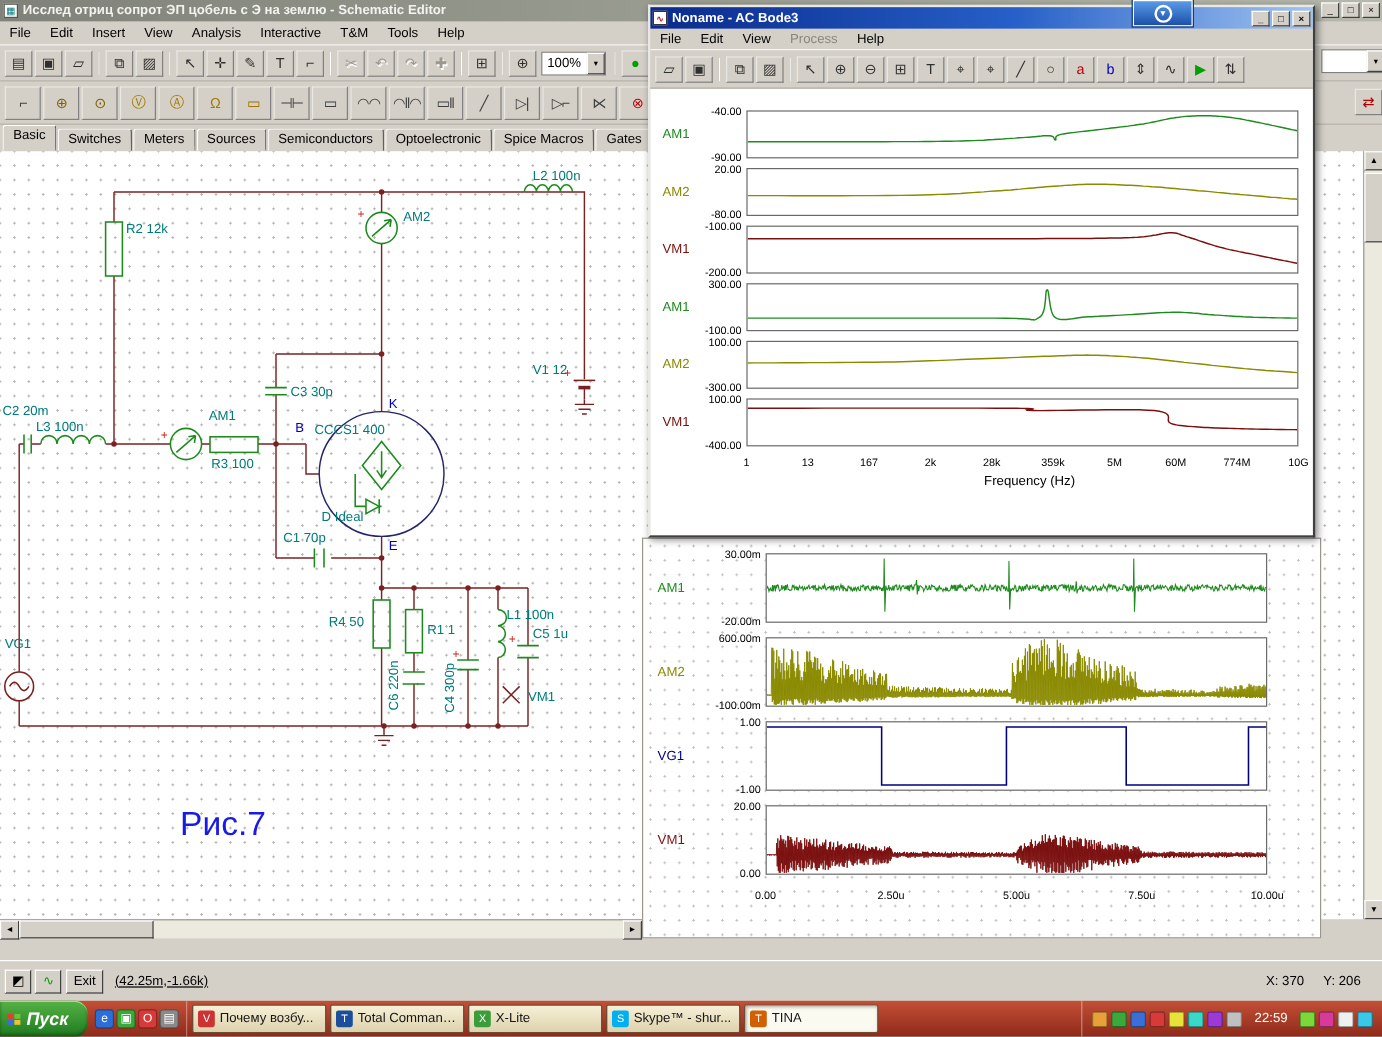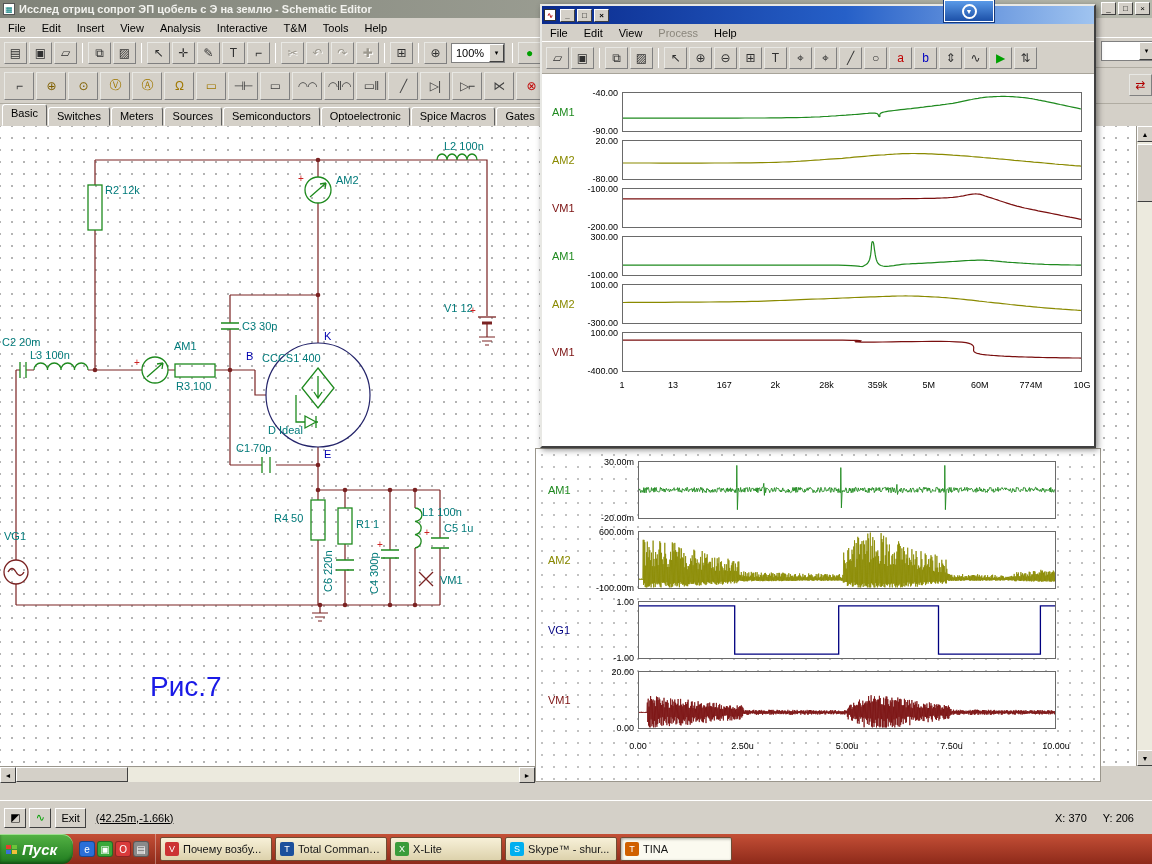--- a/index.html
+++ b/index.html
@@ -358,20 +358,21 @@
         <span class="tick" style="left: 25%;">2.50u</span>
         <span class="tick" style="left: 50%;">5.00u</span>
         <span class="tick" style="left: 75%;">7.50u</span>
         <span class="tick" style="left: 100%;">10.00u</span>
       </div>
   </div>
 
   <div class="abs bodewin">
     <div class="btitle" style="background: linear-gradient(90deg, rgb(10, 42, 140), rgb(38, 96, 200) 55%, rgb(160, 196, 240));">
       <span class="bicon">∿</span>
+      <span class="btitletext">Noname - AC Bode3</span>
       <span class="bwinbtns">
           <span class="wbtn">_</span>
           <span class="wbtn">□</span>
           <span class="wbtn">×</span>
         </span>
     </div>
     <div class="bmenu">
         <span class="mitem">File</span>
         <span class="mitem">Edit</span>
         <span class="mitem">View</span>
@@ -469,20 +470,21 @@
           <span class="tick" style="left: 11.1111%;">13</span>
           <span class="tick" style="left: 22.2222%;">167</span>
           <span class="tick" style="left: 33.3333%;">2k</span>
           <span class="tick" style="left: 44.4444%;">28k</span>
           <span class="tick" style="left: 55.5556%;">359k</span>
           <span class="tick" style="left: 66.6667%;">5M</span>
           <span class="tick" style="left: 77.7778%;">60M</span>
           <span class="tick" style="left: 88.8889%;">774M</span>
           <span class="tick" style="left: 100%;">10G</span>
         </div>
+      <div class="xlabel bxlabel">Frequency (Hz)</div>
     </div>
   </div>
 
   <div class="abs floatbtn" style="background: linear-gradient(rgb(90, 154, 232), rgb(28, 80, 168));">
     <span class="fcirc">▼</span>
   </div>
 
 
   <div class="abs statusbar">
     <span id="status-btns" style="display:flex;gap:3px;">
@@ -529,15 +531,34 @@
         </div>
         <div class="taskbtn">
           <span class="ticon" style="background: rgb(0, 175, 240);">S</span>
           <span class="tlabel">Skype™ - shur...</span>
         </div>
         <div class="taskbtn active">
           <span class="ticon" style="background: rgb(208, 96, 0);">T</span>
           <span class="tlabel">TINA</span>
         </div>
       </div>
+    <div class="tray">
+      <span id="tray-before" style="display:flex;gap:3px;">
+          <span class="trayicon" style="background: rgb(232, 161, 58);"></span>
+          <span class="trayicon" style="background: rgb(58, 168, 58);"></span>
+          <span class="trayicon" style="background: rgb(58, 111, 216);"></span>
+          <span class="trayicon" style="background: rgb(216, 58, 58);"></span>
+          <span class="trayicon" style="background: rgb(232, 225, 58);"></span>
+          <span class="trayicon" style="background: rgb(58, 216, 200);"></span>
+          <span class="trayicon" style="background: rgb(156, 58, 216);"></span>
+          <span class="trayicon" style="background: rgb(192, 192, 192);"></span>
+        </span>
+      <span class="clock">22:59</span>
+      <span id="tray-after" style="display:flex;gap:3px;">
+          <span class="trayicon" style="background: rgb(122, 216, 58);"></span>
+          <span class="trayicon" style="background: rgb(216, 58, 156);"></span>
+          <span class="trayicon" style="background: rgb(240, 240, 240);"></span>
+          <span class="trayicon" style="background: rgb(58, 200, 232);"></span>
+        </span>
+    </div>
   </div>
 
 </div>
 
 </body></html>

